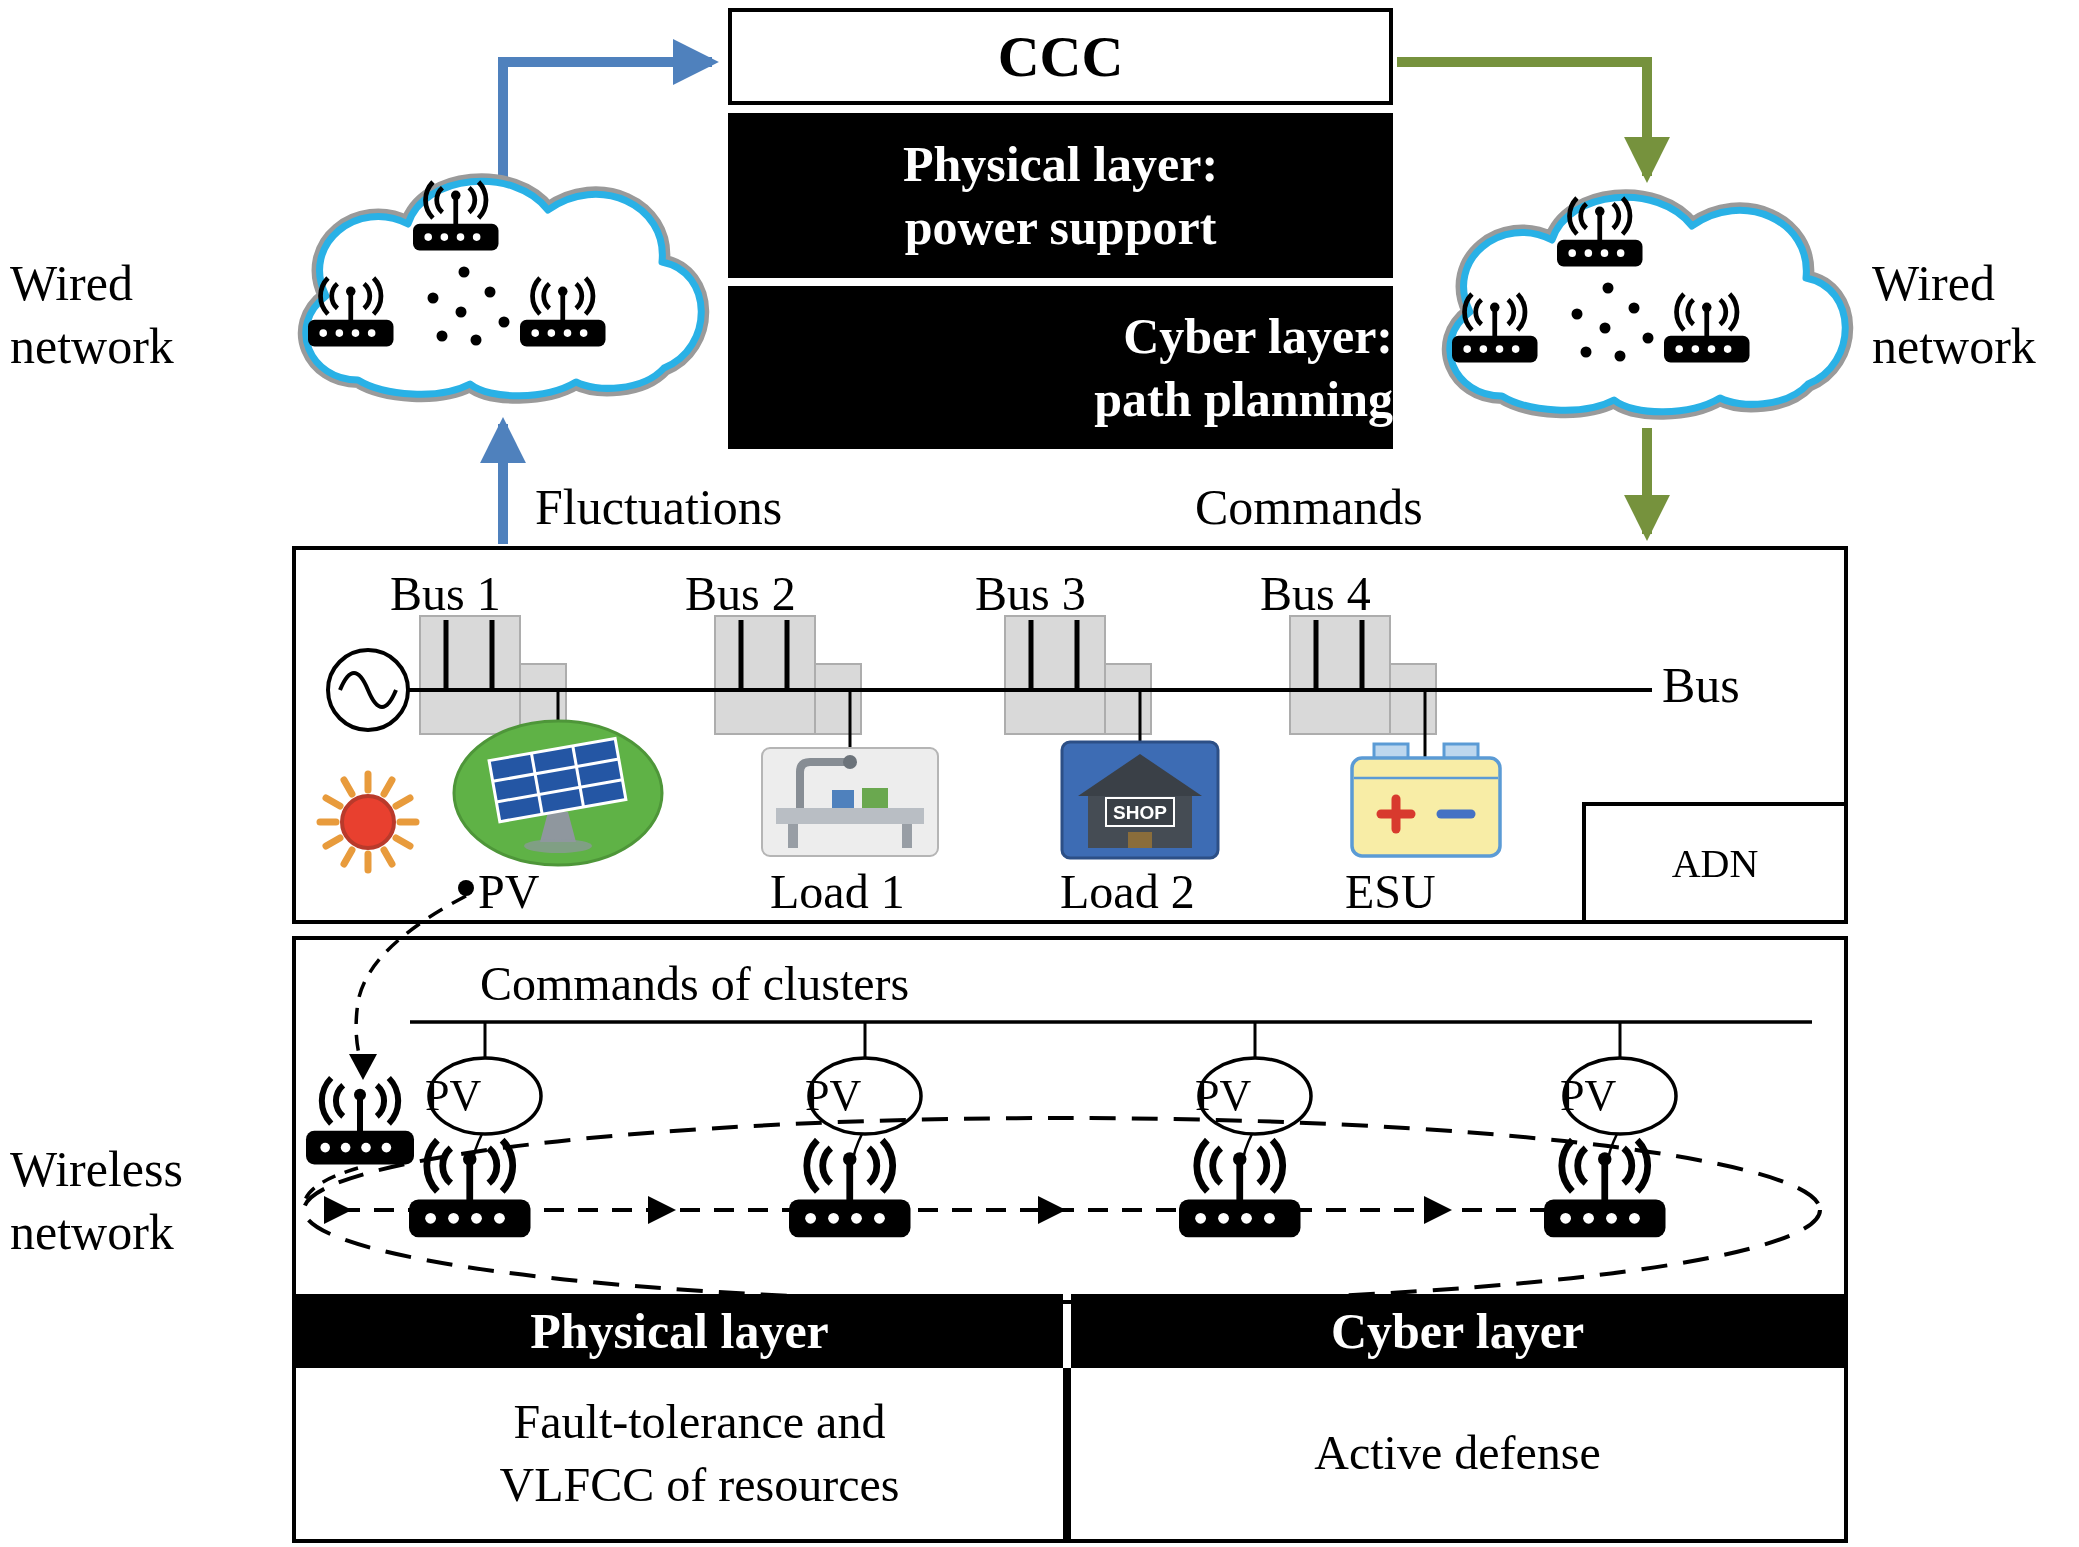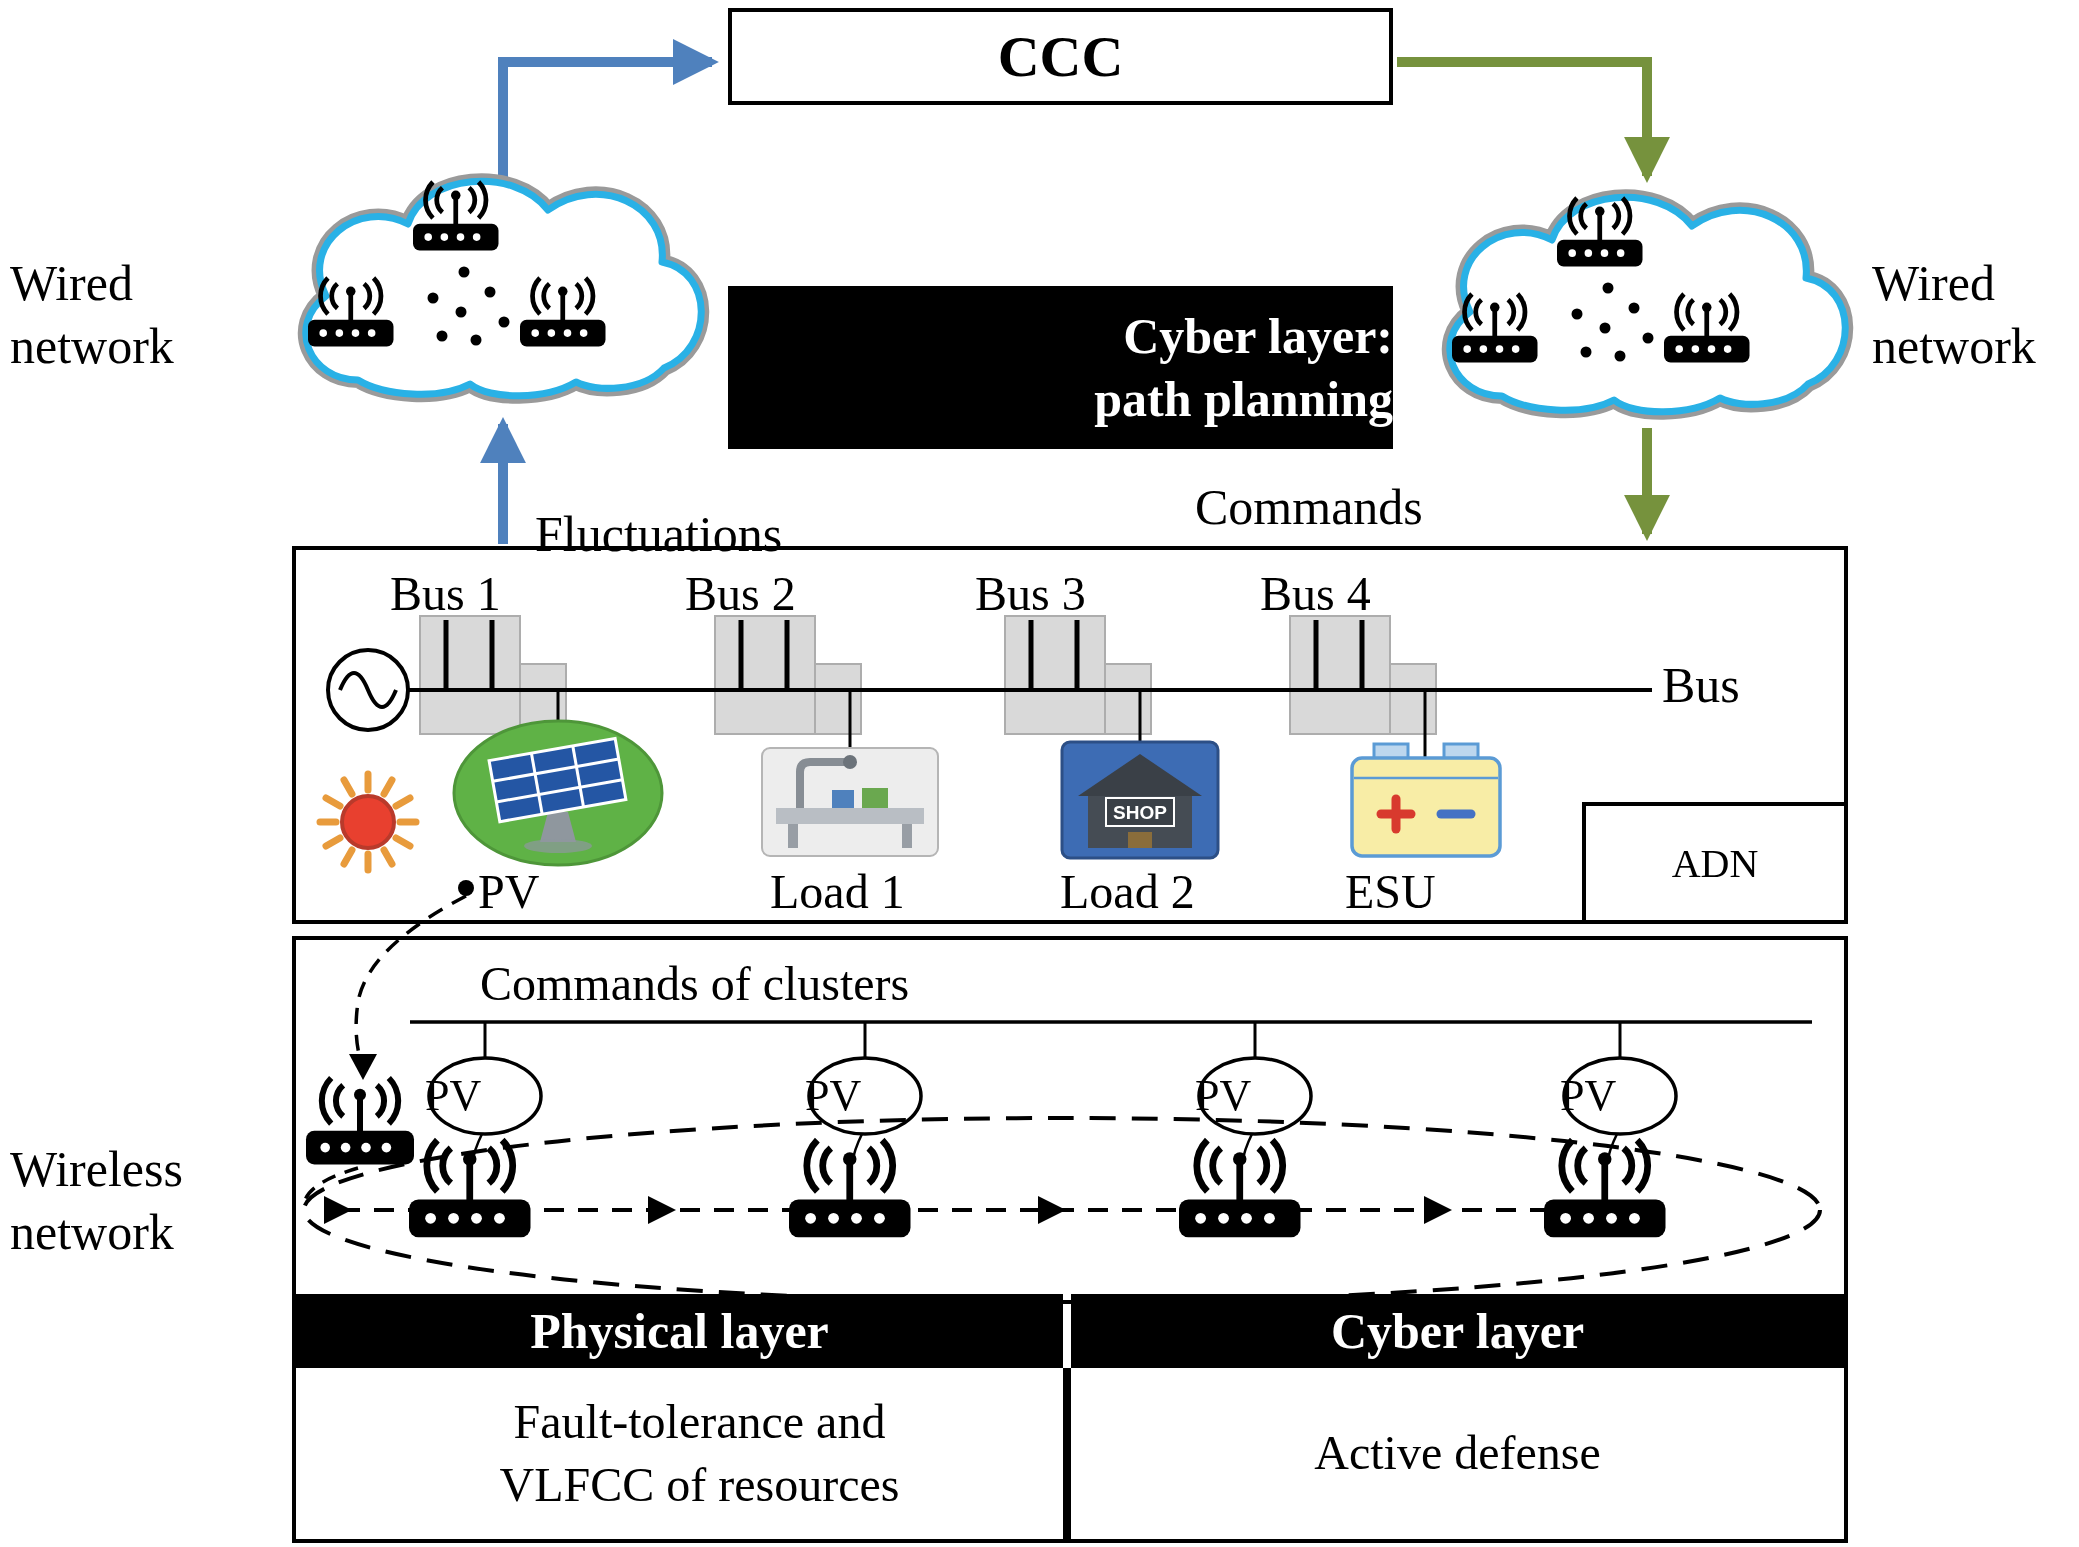--- a/index.html
+++ b/index.html
@@ -218,20 +218,24 @@
     <use href="#g-router" transform="translate(409,1140) scale(1.35)"></use>
     <use href="#g-router" transform="translate(789,1140) scale(1.35)"></use>
     <use href="#g-router" transform="translate(1179,1140) scale(1.35)"></use>
     <use href="#g-router" transform="translate(1544,1140) scale(1.35)"></use>
   </svg>
 
   <div class="box z2 fs58" style="left:728px; top:8px; width:665px; height:97px; font-weight:bold;">
     <span>CCC</span>
   </div>
 
+  <div class="blackbox z2 fs50 lh" style="left:728px; top:113px; width:665px; height:165px;">
+    <div>Physical layer:</div>
+    <div>power support</div>
+  </div>
 
   <div class="blackbox z2 fs50 lh" style="left:728px; top:286px; width:665px; height:163px;align-items:flex-end;">
     <div>Cyber layer:</div>
     <div>path planning</div>
   </div>
 
   <div class="box z0" style="left:292px; top:546px; width:1556px; height:378px;"></div>
 
   <div class="box z2 fs52" style="left:1582px; top:802px; width:266px; height:122px;">
     <span>ADN</span>
@@ -257,21 +261,21 @@
 
   <div class="label center fs50 lh" style="left:10px; top:252px; width:250px;">
     <div>Wired</div>
     <div>network</div>
   </div>
   <div class="label center fs50 lh" style="left:1872px; top:252px; width:200px;">
     <div>Wired</div>
     <div>network</div>
   </div>
 
-  <div class="label fs50" style="left:535px; top:478px;margin-top:27px;">Fluctuations</div>
+  <div class="label fs50" style="left:535px; top:478px;">Fluctuations</div>
   <div class="label fs50" style="left:1195px; top:478px;">Commands</div>
 
   <div class="label center fs48" style="left:390px; top:566px; width:160px;">Bus 1</div>
   <div class="label center fs48" style="left:685px; top:566px; width:160px;">Bus 2</div>
   <div class="label center fs48" style="left:975px; top:566px; width:160px;">Bus 3</div>
   <div class="label center fs48" style="left:1260px; top:566px; width:160px;">Bus 4</div>
   <div class="label fs50" style="left:1662px; top:656px;">Bus</div>
 
   <div class="label center fs48" style="left:478px; top:864px; width:160px;">PV</div>
   <div class="label center fs48" style="left:770px; top:864px; width:160px;">Load 1</div>

